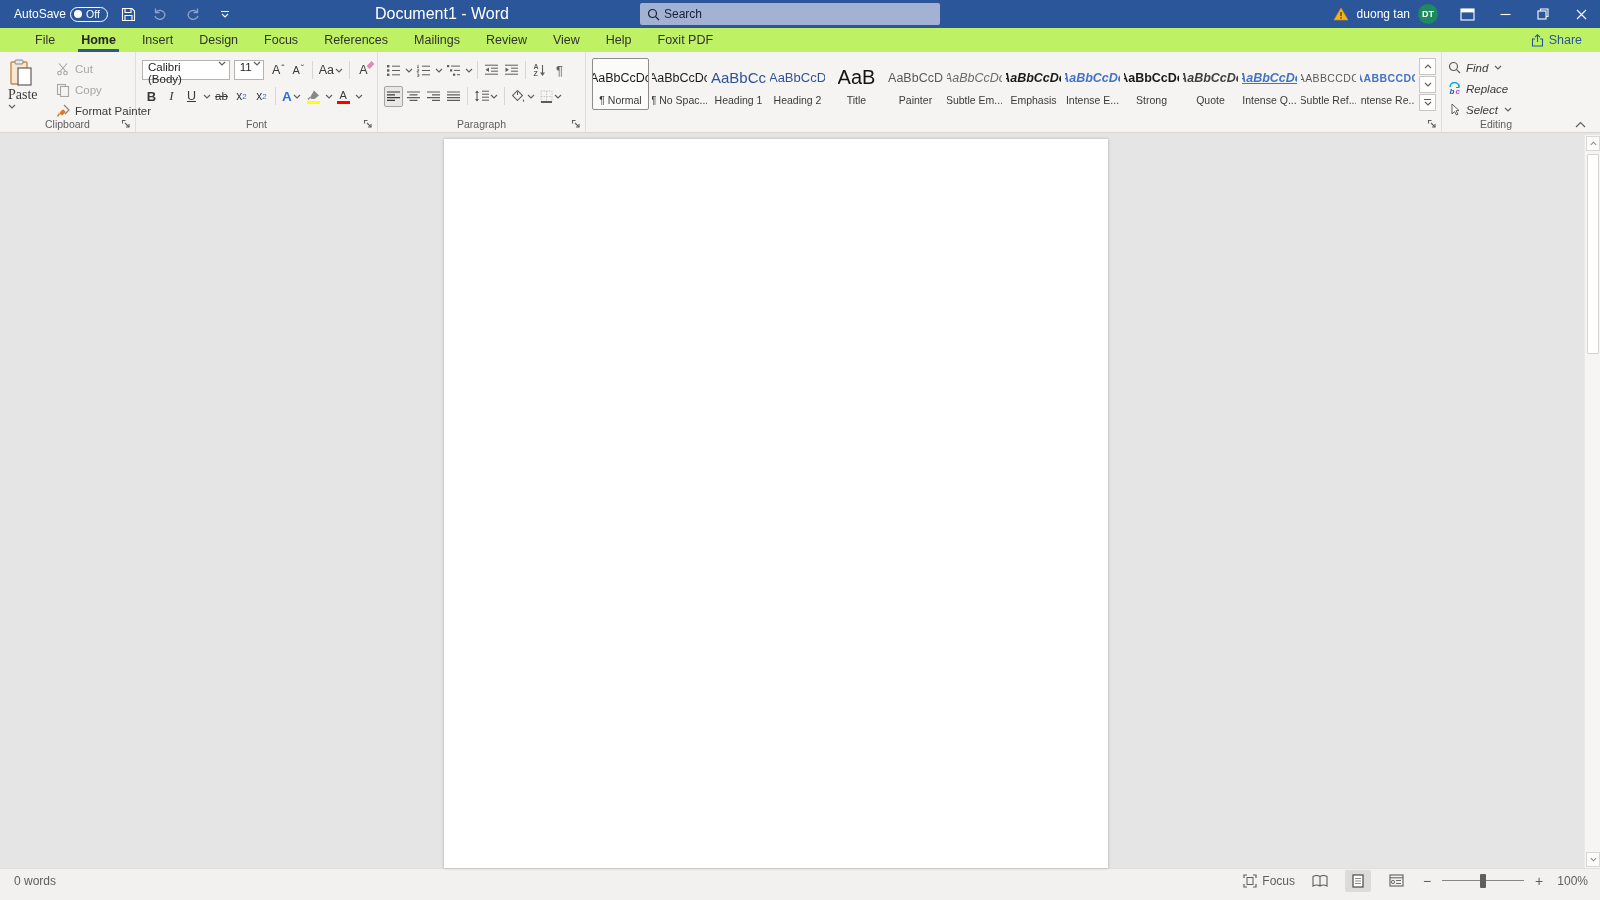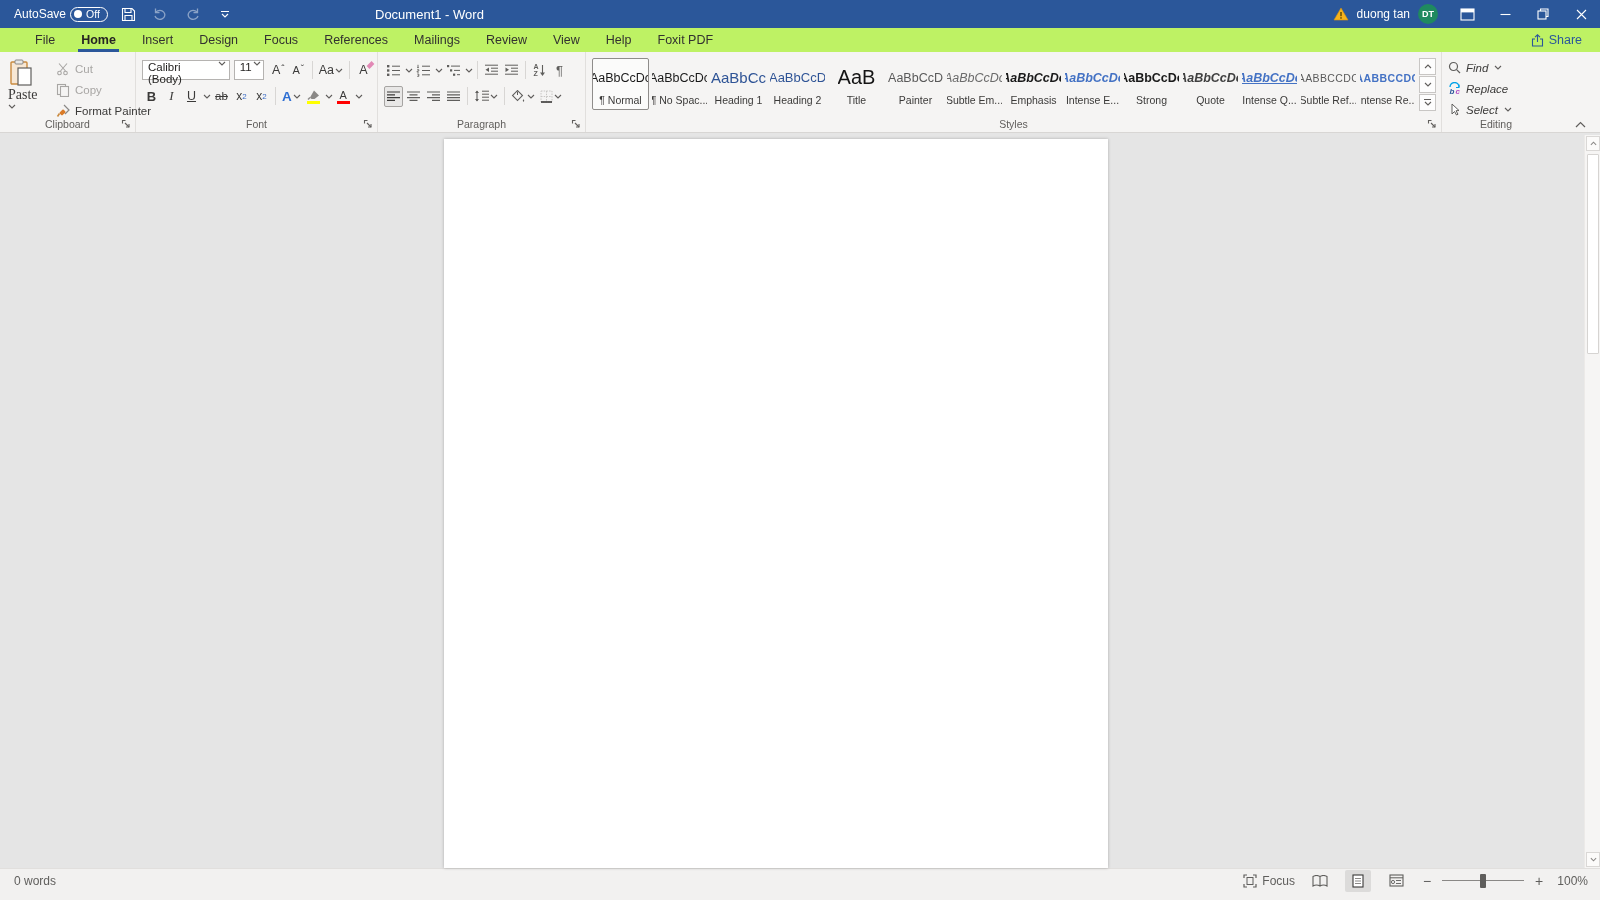--- a/index.html
+++ b/index.html
@@ -19,21 +19,21 @@
   .autosave { display: flex; align-items: center; gap: 4px; }
   .as-toggle {
     display: flex; align-items: center; gap: 4px; border: 1px solid #fff;
     border-radius: 9px; height: 15px; padding: 0 7px 0 3px; font-size: 10.5px; cursor: default;
   }
   .as-knob { width: 8px; height: 8px; border-radius: 50%; background: #fff; }
   .tb-btn { display: flex; align-items: center; justify-content: center; width: 22px; height: 24px; }
   .dim { opacity: .45; }
   .qat-caret { display:flex; flex-direction:column; align-items:center; gap:1px; }
   .qat-caret .bar { width: 8px; height: 1px; background: #fff; }
-  .tb-title { position: absolute; left: 375px; top: 0; height: 28px; display: flex; align-items: center; font-size: 13px; }
+  .tb-title { position: absolute; left: 375px; top: 0; height: 28px; display: flex; align-items: center; font-size: 16px; }
   .searchbox {
     position: absolute; left: 640px; top: 3px; width: 300px; height: 22px;
     background: #a3b2d2; border-radius: 2px; display: flex; align-items: center;
     gap: 8px; padding-left: 24px; color: #14203a; font-size: 12px;
   }
   .tb-right { position: absolute; right: 0; top: 0; height: 28px; display: flex; align-items: center; }
   .account { display: flex; align-items: center; gap: 8px; margin-right: 10px; }
   .avatar {
     width: 20px; height: 20px; border-radius: 50%; background: #1f8a5f; color: #fff;
     font-size: 9px; font-weight: 700; display: flex; align-items: center; justify-content: center;
@@ -202,20 +202,27 @@
         <span class="bar"></span>
         <svg width="8" height="5" viewBox="0 0 8 5">
             <path d="M1 1 L4 4 L7 1" fill="none" stroke="#fff" stroke-width="1.1"></path>
           </svg>
       </span>
     </div>
   </div>
 
   <div class="tb-title">Document1 - Word</div>
 
+  <div class="searchbox">
+    <svg width="13" height="13" viewBox="0 0 13 13" style="position:absolute;left:7px;">
+      <circle cx="5.5" cy="5.5" r="4" fill="none" stroke="#14203a" stroke-width="1.2"></circle>
+      <path d="M8.6 8.6 L12 12" stroke="#14203a" stroke-width="1.2"></path>
+    </svg>
+    <span>Search</span>
+  </div>
 
   <div class="tb-right">
     <div class="account">
       <svg width="16" height="14" viewBox="0 0 16 14">
         <path d="M8 1 L15 13 H1 Z" fill="#f6b21c" stroke="#d8930a" stroke-width=".6"></path>
         <rect x="7.3" y="5" width="1.4" height="4.2" fill="#5a4300"></rect>
         <rect x="7.3" y="10.2" width="1.4" height="1.5" fill="#5a4300"></rect>
       </svg>
       <span>duong tan</span>
       <span class="avatar">DT</span>
@@ -645,21 +652,20 @@
               </svg>
           </span>
         </span>
       </div>
     </div>
     <span class="launcher"><i class="launch-glyph"><svg width="10" height="10" viewBox="0 0 10 10">
             <path d="M1.5 4.5 V1.5 H4.5" fill="none" stroke="currentColor" stroke-width="1.1"></path>
             <path d="M4 4 L8 8" stroke="currentColor" stroke-width="1.1"></path>
             <path d="M8 5 V8 H5" fill="none" stroke="currentColor" stroke-width="1.1"></path>
           </svg></i></span>
-    <div class="group-label">Styles</div>
   </div>
 
   <div class="group g-editing">
     <div class="edit-col">
       <div class="edit-cmd">
         <svg width="13" height="13" viewBox="0 0 13 13">
           <circle cx="5.5" cy="5.5" r="4" fill="none" stroke="#5f5e5c" stroke-width="1.2"></circle>
           <path d="M8.6 8.6 L12 12" stroke="#5f5e5c" stroke-width="1.2"></path>
         </svg>
         <span>Find</span>

